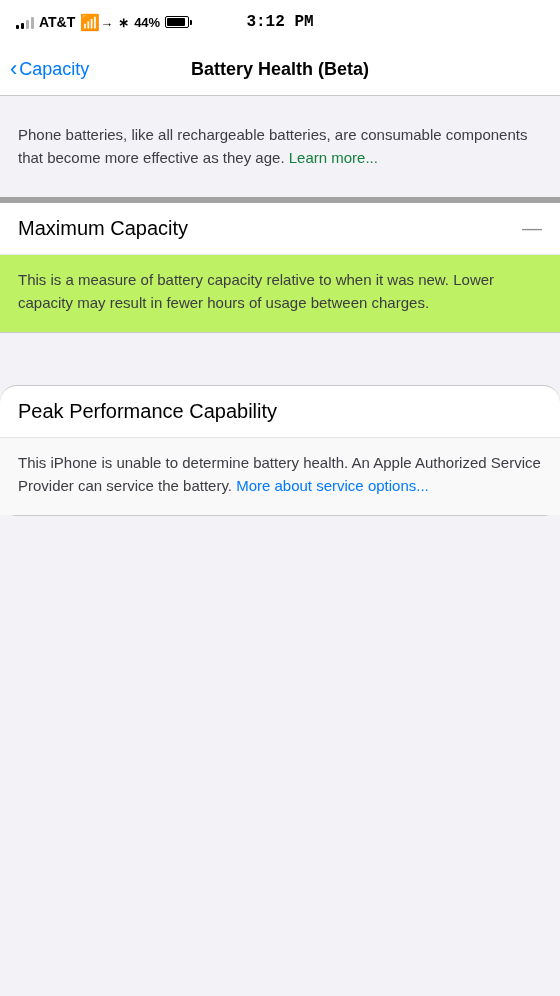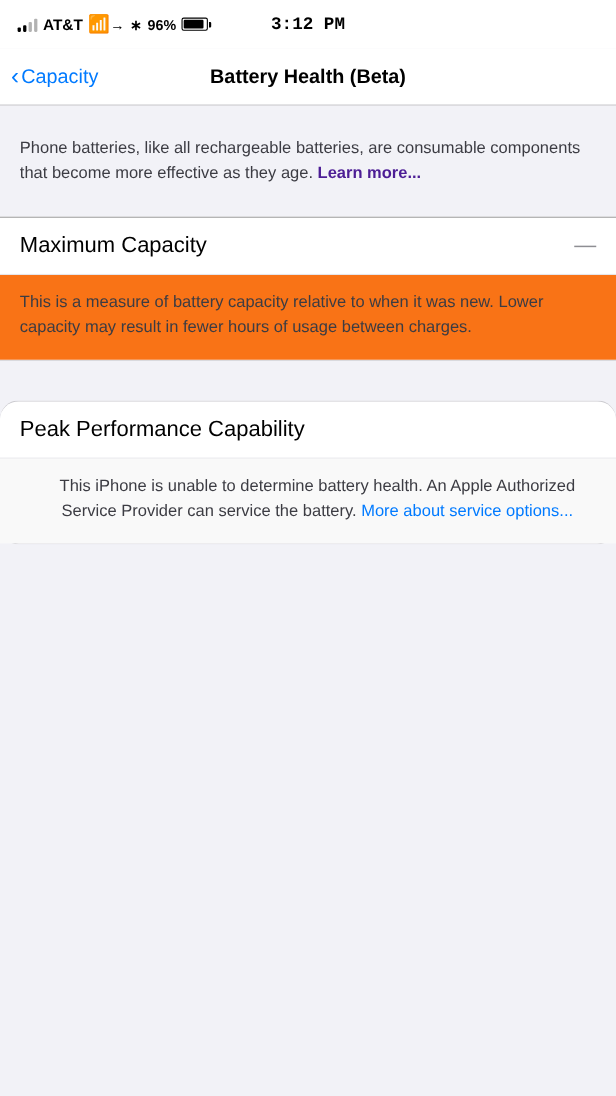--- a/index.html
+++ b/index.html
@@ -138,31 +138,30 @@
     .intro-section {
       background: #f2f2f7;
       padding: 28px 18px 28px 18px;
     }
     .intro-text {
       font-size: 15px;
       line-height: 1.5;
       color: #3c3c43;
     }
     .intro-link {
-      color: #4c1d95;
+      color: #15803d;
       text-decoration: none;
-      font-weight: bold;
     }
 
     
     .card-section {
       background: #fff;
-      border-top: 1px solid #a3a3a3;
+      border-top: 6px solid #a3a3a3;
       border-bottom: 1px solid #c8c7cc;
-      margin-bottom: 0;
+      margin-bottom: 16px;
     }
 
     .section-header {
       display: flex;
       align-items: center;
       justify-content: space-between;
       padding: 14px 18px;
       border-bottom: 1px solid #e5e5ea;
     }
     .section-title {
@@ -170,21 +169,21 @@
       font-weight: 400;
       color: #000;
     }
     .section-dash {
       font-size: 20px;
       color: #8e8e93;
       font-weight: 300;
     }
     .section-body {
       padding: 14px 18px 18px 18px;
-      background: #f97316;
+      background: #bef264;
     }
     .section-body-text {
       font-size: 15px;
       line-height: 1.5;
       color: #3c3c43;
     }
 
     .gap {
       height: 36px;
       background: #f2f2f7;
@@ -195,23 +194,22 @@
       background: #fff;
       border-top: 1px solid #c8c7cc;
       border-bottom: 1px solid #c8c7cc;
       border-radius: 17px;
     }
     .peak-header {
       padding: 14px 18px;
       border-bottom: 1px solid #e5e5ea;
     }
     .peak-body {
-      padding: 14px 18px 18px 35px;
+      padding: 14px 18px 18px 18px;
       background: #f9f9f9;
-      text-align: center;
     }
     .peak-body-text {
       font-size: 15px;
       line-height: 1.5;
       color: #3c3c43;
     }
     .peak-link {
       color: #007aff;
       text-decoration: none;
     }
@@ -232,21 +230,21 @@
         <span></span>
         <span></span>
     </div>
     <span>AT&amp;T</span>
     <span style="font-size:16px;">📶</span>
   </div>
   <div class="status-time">3:12 PM</div>
   <div class="status-right">
     <span style="font-size:13px;">→</span>
     <span style="font-size:13px;">∗</span>
-    <span>96%</span>
+    <span>44%</span>
     <span class="battery-icon">
       <span class="battery-body">
         <span class="battery-fill"></span>
       </span>
       <span class="battery-tip"></span>
     </span>
   </div>
 </div>
 
 <div class="nav-bar">

